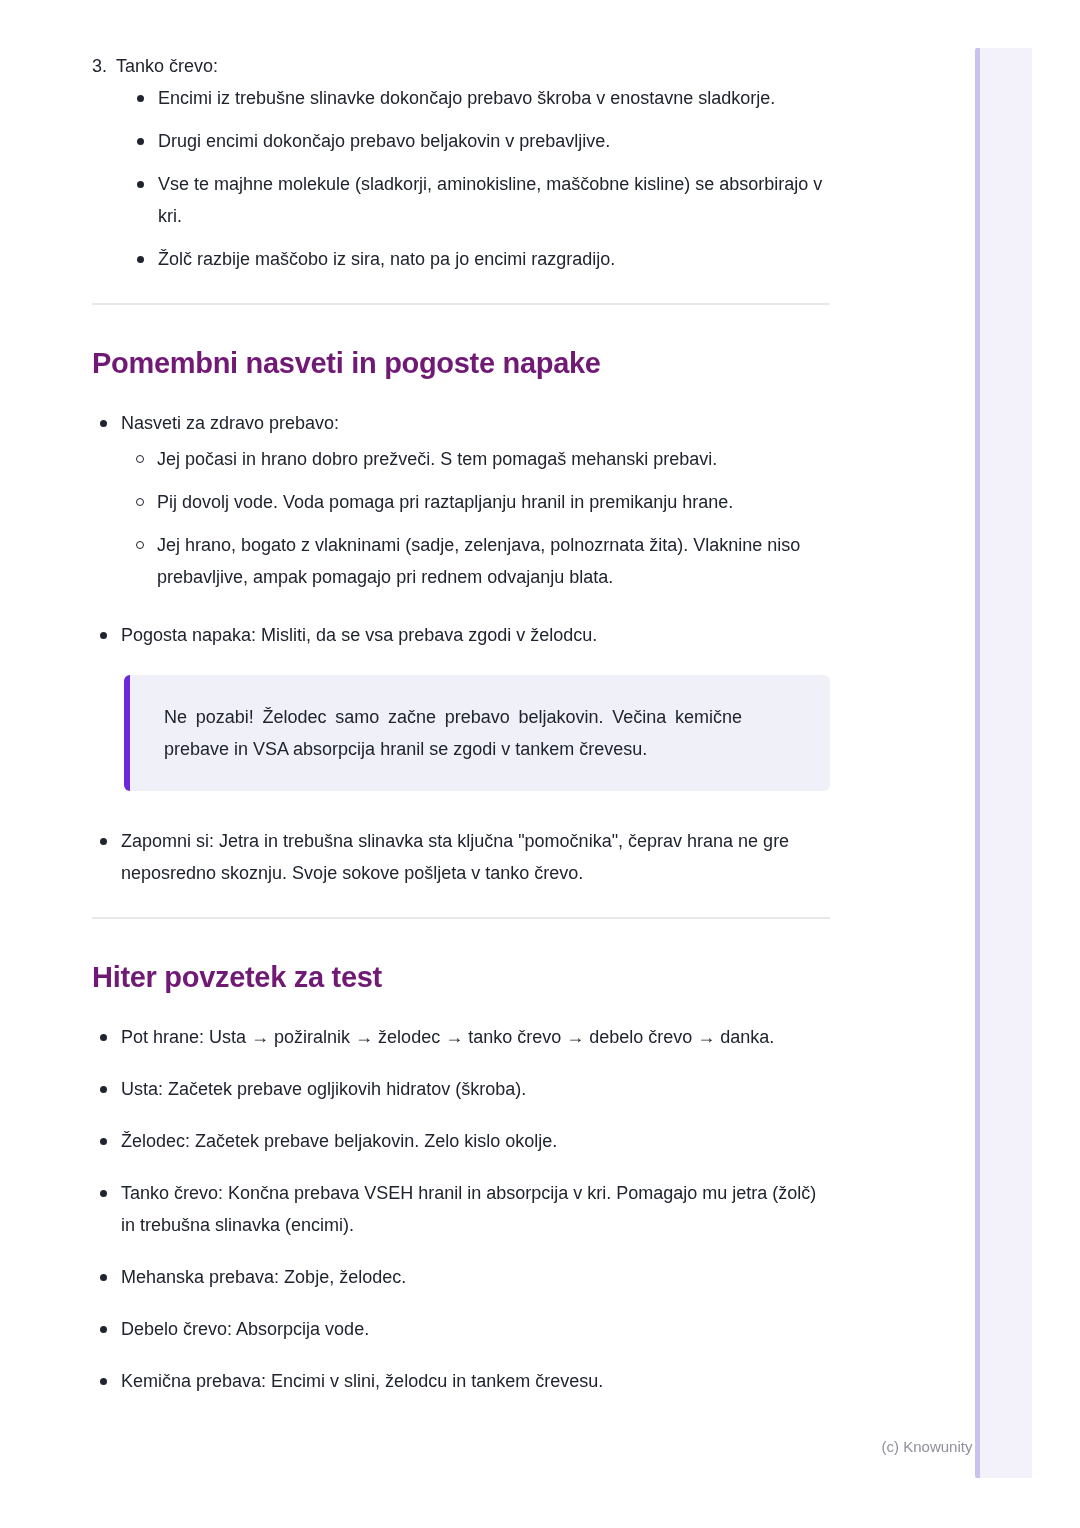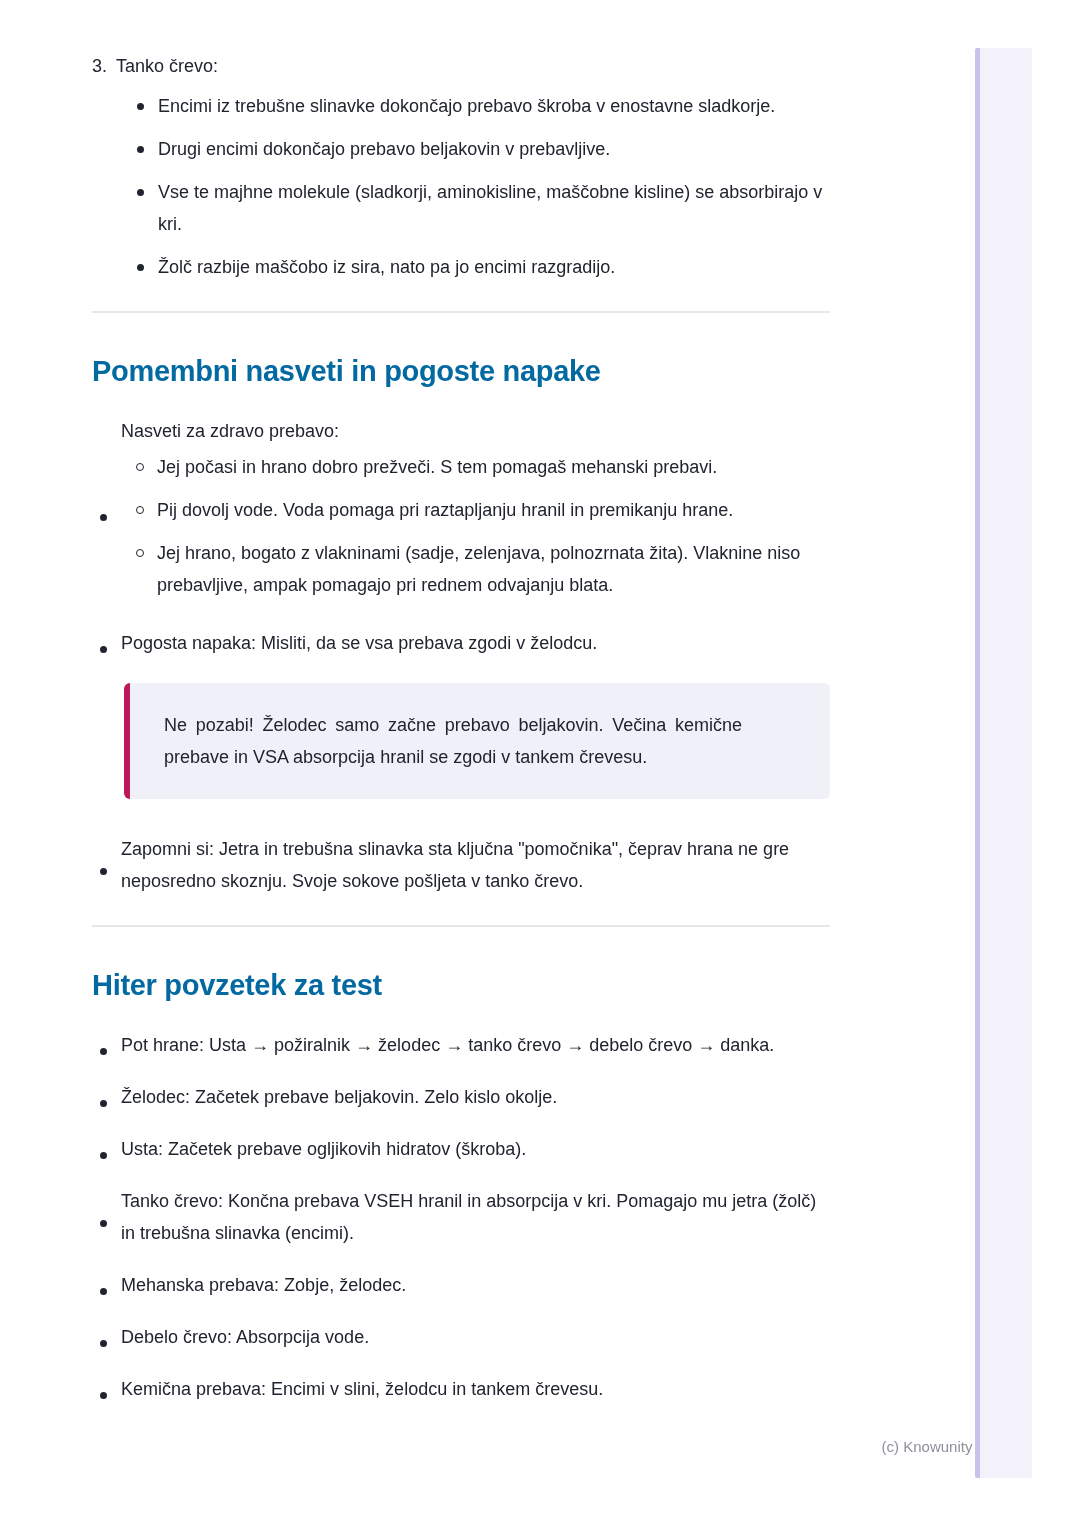--- a/index.html
+++ b/index.html
@@ -32,50 +32,50 @@
   .dot {
     display:block; width:7px; height:7px; border-radius:50%;
     background:#20242e; margin-top:13px;
   }
   .ring {
     display:block; width:8px; height:8px; border-radius:50%;
     border:1.7px solid #20242e; margin-top:12px; background:transparent;
   }
   .li-body { flex:1; }
 
-  .list-indent { padding-left:45px;margin-top:8px; }
+  .list-indent { padding-left:45px; }
   .list-indent > li { margin-bottom:11px; }
 
   .top-list { padding-left:8px; margin-top:2px; }
-  .top-list > li { margin-bottom:20px;align-items:center; }
+  .top-list > li { margin-bottom:20px; }
 
   .sub-list { padding-left:15px; margin-top:4px; }
   .sub-list > li { margin-bottom:11px; }
   .sub-list > li:last-child { margin-bottom:6px; }
 
   .divider {
     border:none;
     border-top:2px solid #e8e8ea;
     margin:28px 0 0 0;
     width:738px;
   }
   h2 {
     font-size:29px;
     line-height:36px;
     font-weight:700;
-    color:#0369a1;
+    color:#701a75;
     letter-spacing:-0.3px;
     margin:40px 0 26px 0;
   }
 
   .callout {
     margin:24px 0 34px 32px;
     width:706px;
     background:#f0f0f8;
-    border-left:6px solid #be185d;
+    border-left:6px solid #6d28d9;
     border-radius:6px;
     padding:26px 44px 26px 34px;
   }
   .callout p {
     text-align:justify;
     max-width:578px;
   }
 
   .footer {
     position:absolute;
@@ -202,27 +202,27 @@
     <li>
       <span class="marker">
           <span class="dot"></span>
         </span>
       <div class="li-body"><span class="b">Pot hrane:</span><span> Usta → požiralnik → želodec → tanko črevo → debelo črevo → danka.</span></div>
     </li>
     <li>
       <span class="marker">
           <span class="dot"></span>
         </span>
+      <div class="li-body"><span class="b">Usta:</span><span> Začetek prebave ogljikovih hidratov (škroba).</span></div>
+    </li>
+    <li>
+      <span class="marker">
+          <span class="dot"></span>
+        </span>
       <div class="li-body"><span class="b">Želodec:</span><span> Začetek prebave beljakovin. Zelo kislo okolje.</span></div>
-    </li>
-    <li>
-      <span class="marker">
-          <span class="dot"></span>
-        </span>
-      <div class="li-body"><span class="b">Usta:</span><span> Začetek prebave ogljikovih hidratov (škroba).</span></div>
     </li>
     <li>
       <span class="marker">
           <span class="dot"></span>
         </span>
       <div class="li-body"><span class="b">Tanko črevo:</span><span> Končna prebava VSEH hranil in absorpcija v kri. Pomagajo mu jetra (žolč) in trebušna slinavka (encimi).</span></div>
     </li>
     <li>
       <span class="marker">
           <span class="dot"></span>

